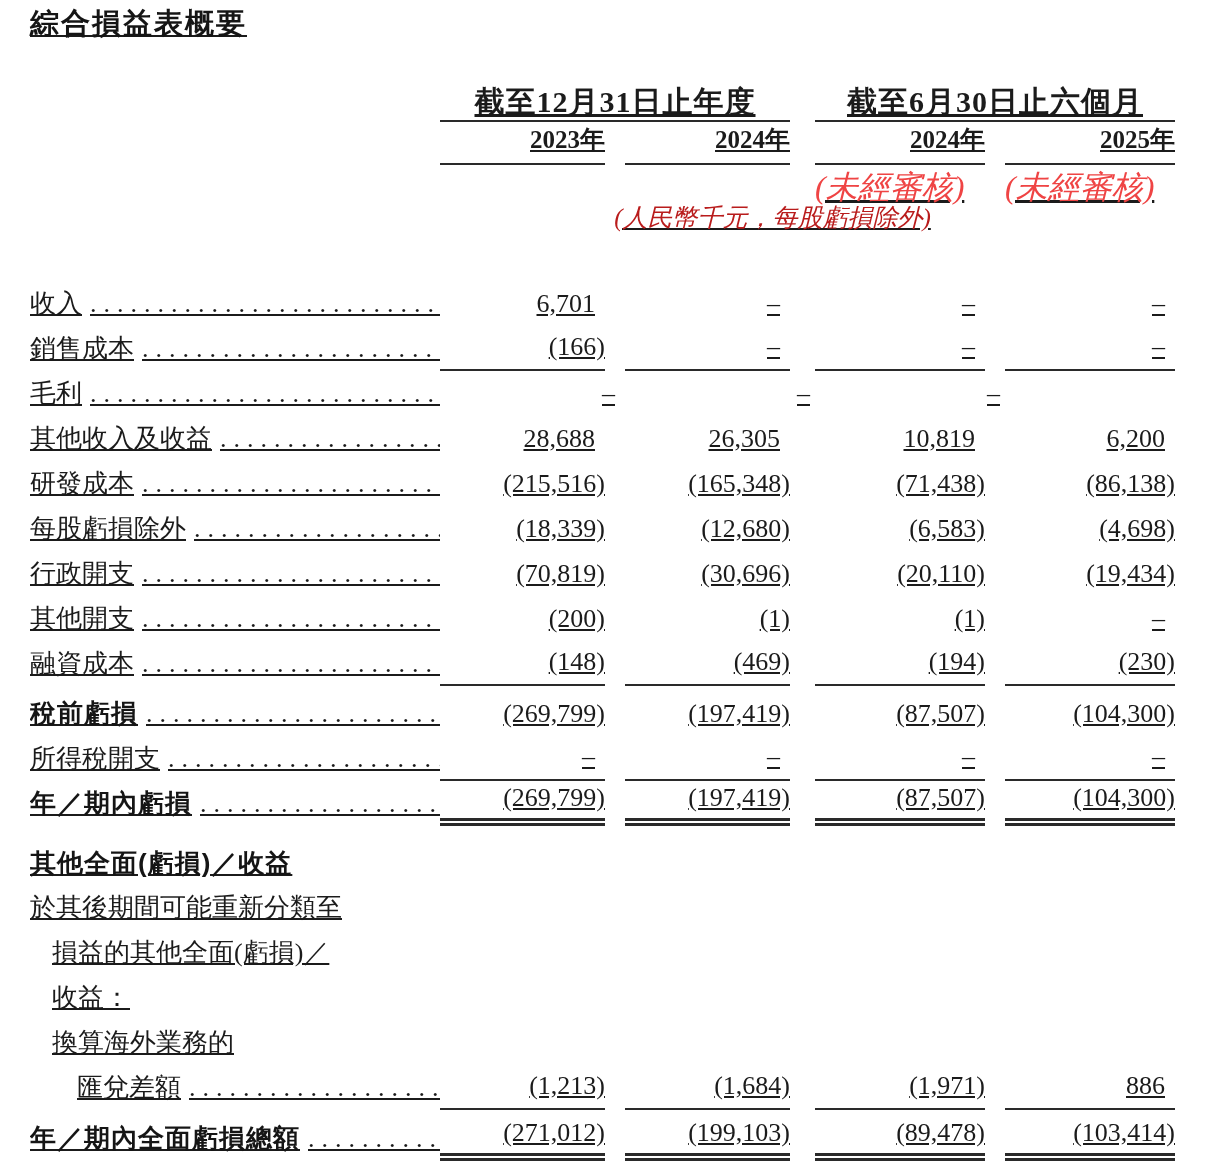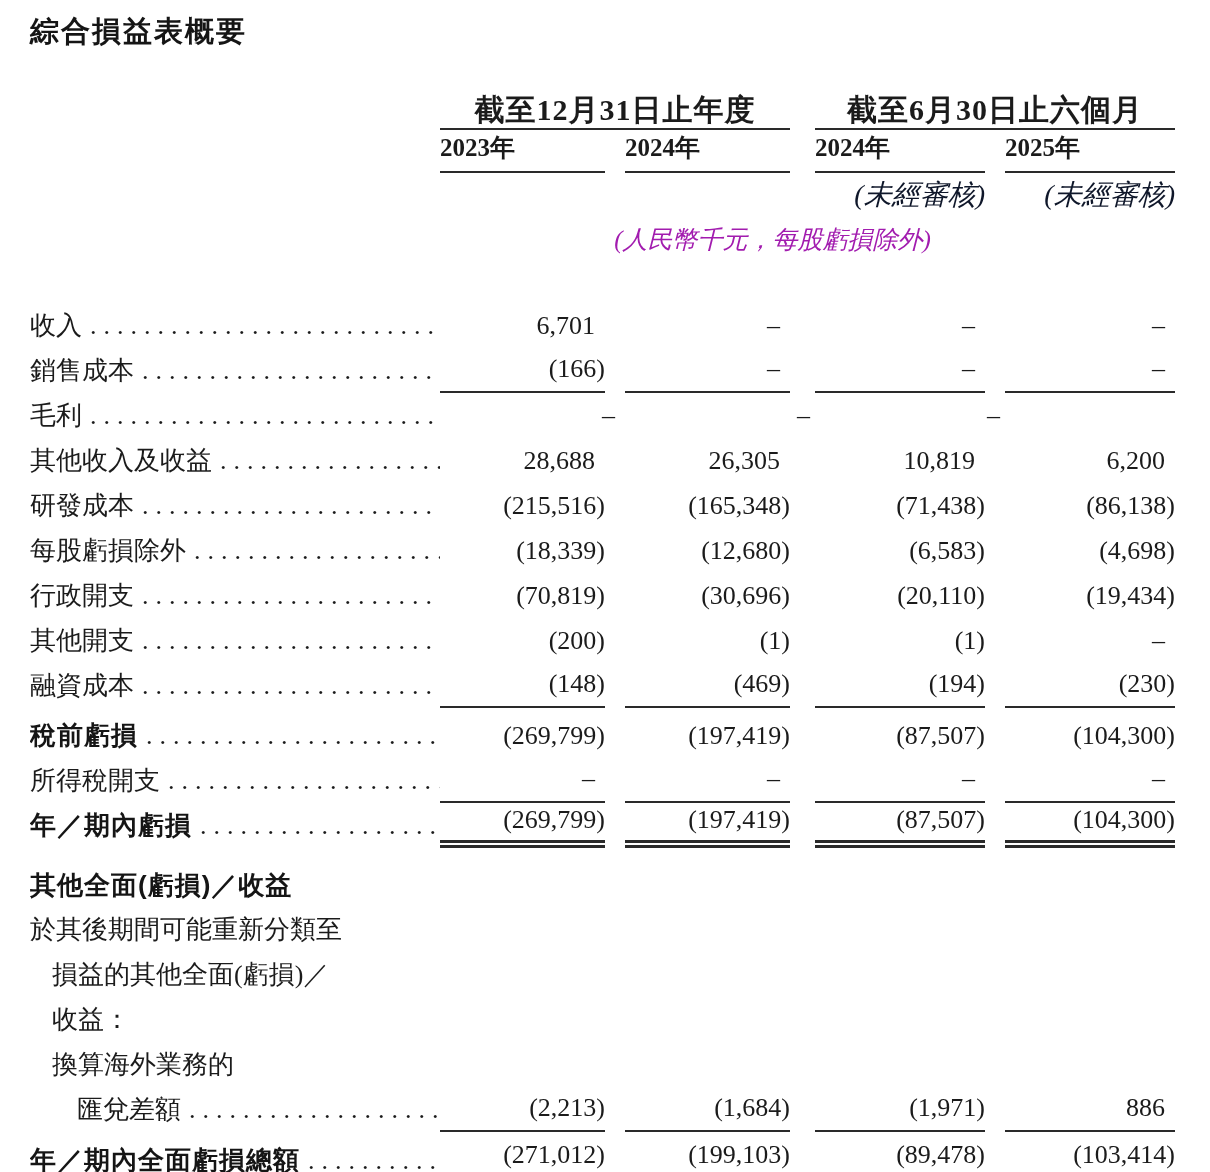--- a/index.html
+++ b/index.html
@@ -2,23 +2,24 @@
 <html><head>
 <meta charset="utf-8">
 <style>
   html,body{margin:0;padding:0;background:#ffffff;}
   .page{
     position:relative;
     width:1210px;height:1172px;
     background:#ffffff;
     color:#1b1b1b;
     box-sizing:border-box;
-    padding:12px 35px 0 30px;
+    padding:4px 35px 0 30px;
     overflow:hidden;
     font-family:"Liberation Serif","DejaVu Serif",serif;
+    text-decoration:underline;
   }
   h1.title{
     margin:0;
     font-family:"Liberation Sans","DejaVu Sans",sans-serif;
     font-weight:700;
     font-size:29px;
     line-height:38px;
     letter-spacing:2px;
     color:#151515;
   }
@@ -32,50 +33,50 @@
     line-height:32px;
     padding-bottom:2px;
     border-bottom:2px solid #2a2a2a;
     letter-spacing:1px;
   }
   .grp1{width:350px;flex:0 0 350px;}
   .grp2{width:360px;flex:0 0 360px;margin-left:25px;}
   .groups-row{margin-top:44px;}
   .years-row{margin-top:2px;}
   .ycell{
-    text-align:left;
+    text-align:right;
     font-weight:700;
     font-size:25px;
     line-height:32px;
     padding-bottom:7px;
     border-bottom:2px solid #2a2a2a;
   }
   .c1{width:165px;flex:0 0 165px;}
   .c2{width:165px;flex:0 0 165px;margin-left:20px;}
   .c3{width:170px;flex:0 0 170px;margin-left:25px;}
   .c4{width:170px;flex:0 0 170px;margin-left:20px;}
   .unaud-row{margin-top:8px;}
   .unaud{
-    text-align:right;
+    text-align:left;
     font-style:italic;
-    font-size:28px;
+    font-size:32px;
     line-height:28px;
-    color:#0f172a;
+    color:#ef4444;
   }
   .unit-note{
     margin-left:410px;
     width:735px;
     box-sizing:border-box;
     padding-right:70px;
     text-align:center;
     font-style:italic;
     font-size:25px;
     line-height:30px;
-    margin-top:16px;
-    color:#a21caf;
+    margin-top:2px;
+    color:#b91c1c;
   }
   
   .rows{margin-top:48px;}
   .row{display:flex;align-items:flex-end;height:45px;}
   .rows .row:nth-child(10){margin-top:5px;}
   .rows .row:nth-child(12){}
   .rows .row:nth-child(13){margin-top:14px;}
   .rows .row:nth-child(19){margin-top:6px;}
   .cell{box-sizing:border-box;}
   .lblcell{
@@ -311,21 +312,21 @@
         <div class="cell val c1"></div>
         <div class="cell val c2"></div>
         <div class="cell val c3"></div>
         <div class="cell val c4"></div>
       </div>
       <div class="row">
         <div class="cell lblcell ind2">
           <span class="lbl">匯兌差額</span>
           <span class="leader">........................................</span>
         </div>
-        <div class="cell val c1 b-single">(2,213)</div>
+        <div class="cell val c1 b-single">(1,213)</div>
         <div class="cell val c2 b-single">(1,684)</div>
         <div class="cell val c3 b-single">(1,971)</div>
         <div class="cell val c4 b-single no-paren">886</div>
       </div>
       <div class="row">
         <div class="cell lblcell boldlbl">
           <span class="lbl">年／期內全面虧損總額</span>
           <span class="leader">........................................</span>
         </div>
         <div class="cell val c1 b-double">(271,012)</div>

